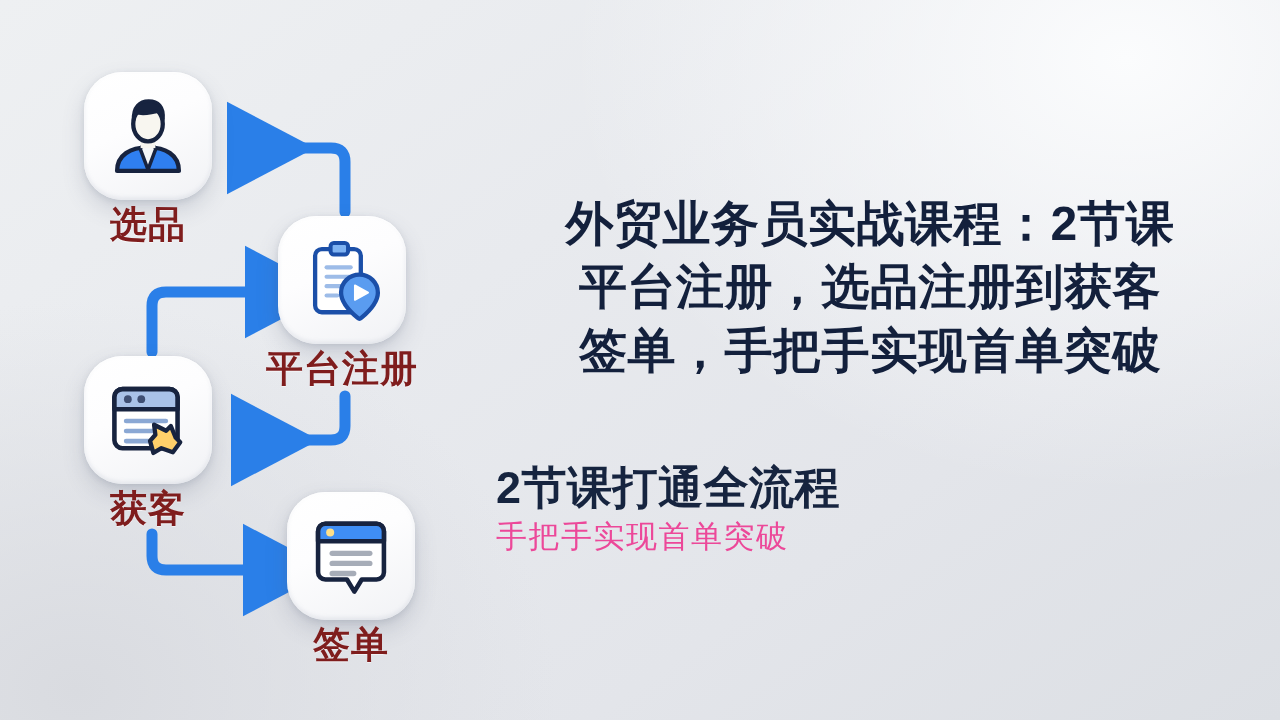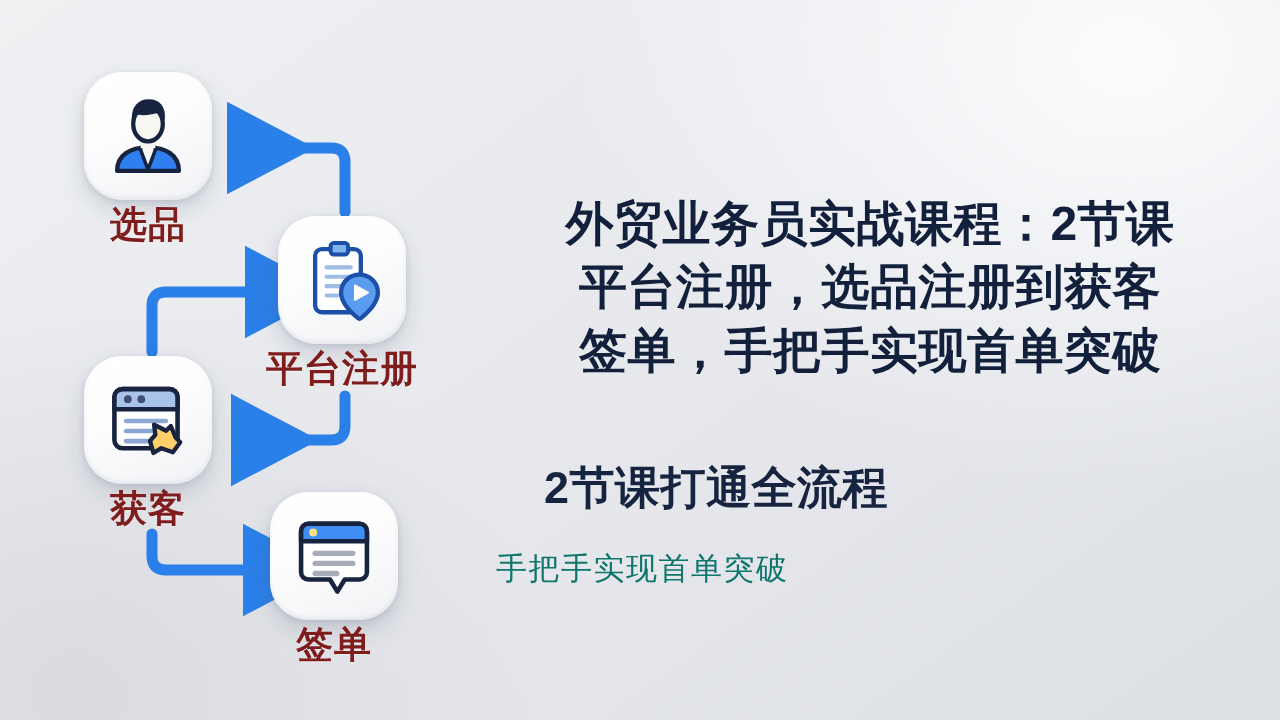--- a/index.html
+++ b/index.html
@@ -39,40 +39,40 @@
     top:134px; white-space:nowrap;
     font-size:37px; font-weight:700; color:#7f1d1d;
     letter-spacing:1px; line-height:1;
     text-shadow:0 1px 0 rgba(255,255,255,0.55);
   }
 
   
   #node-xuanpin   { left:84px;  top:72px; }
   #node-pingtai   { left:278px; top:216px; }
   #node-huoke     { left:84px;  top:356px; }
-  #node-qiandan   { left:270px; top:492px; }
+  #node-qiandan   { left:287px; top:492px; }
 
   
   .copy { position:absolute; left:496px; top:0; width:760px; height:720px;text-align:center; }
 
   .headline {
     position:absolute; left:0; top:192px; width:748px;
     font-size:48px; font-weight:700; color:#13203c;
     line-height:1.32; letter-spacing:0.5px;
   }
   .headline div { white-space:nowrap; }
 
   .subhead {
     position:absolute; left:0; top:462px;
     font-size:45px; font-weight:700; color:#16243f;
-    line-height:1.15; letter-spacing:0.5px; white-space:nowrap;margin-left:48px;
+    line-height:1.15; letter-spacing:0.5px; white-space:nowrap;
   }
   .subcaption {
-    position:absolute; left:0; top:550px;
-    font-size:31px; font-weight:400; color:#0f766e;
+    position:absolute; left:0; top:518px;
+    font-size:31px; font-weight:400; color:#ec4899;
     line-height:1.2; letter-spacing:1.5px; white-space:nowrap;
   }
 </style>
 </head>
 <body>
 
 <div id="stage">
 
   <div class="flow">
 

